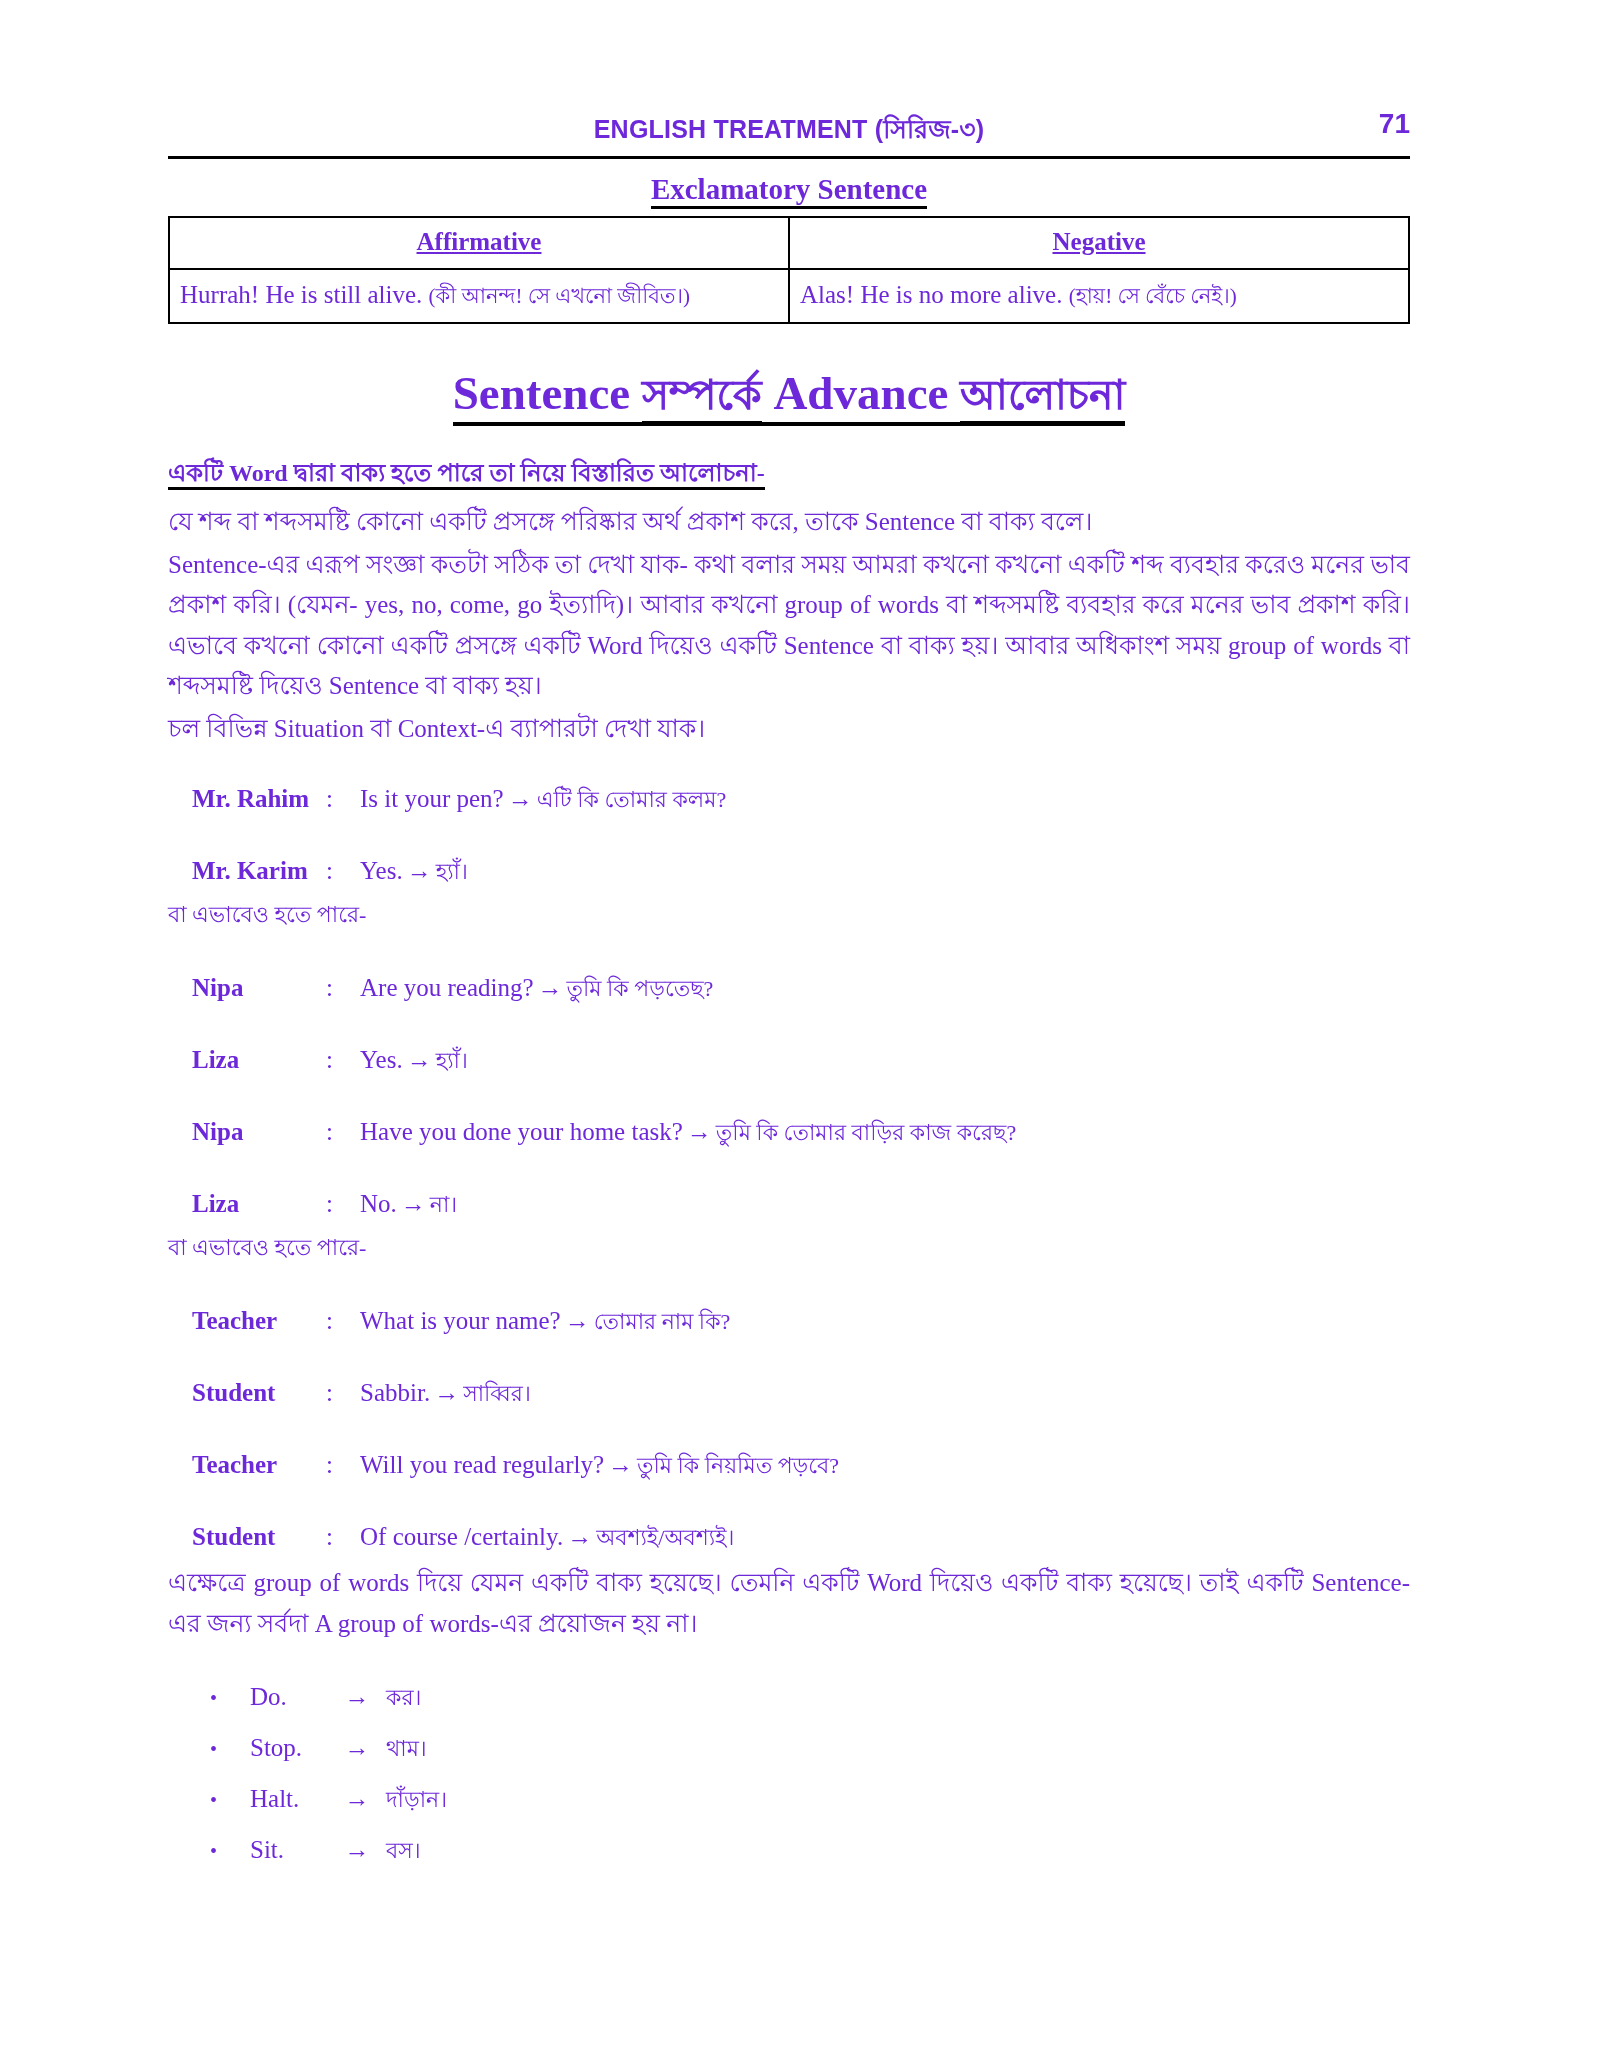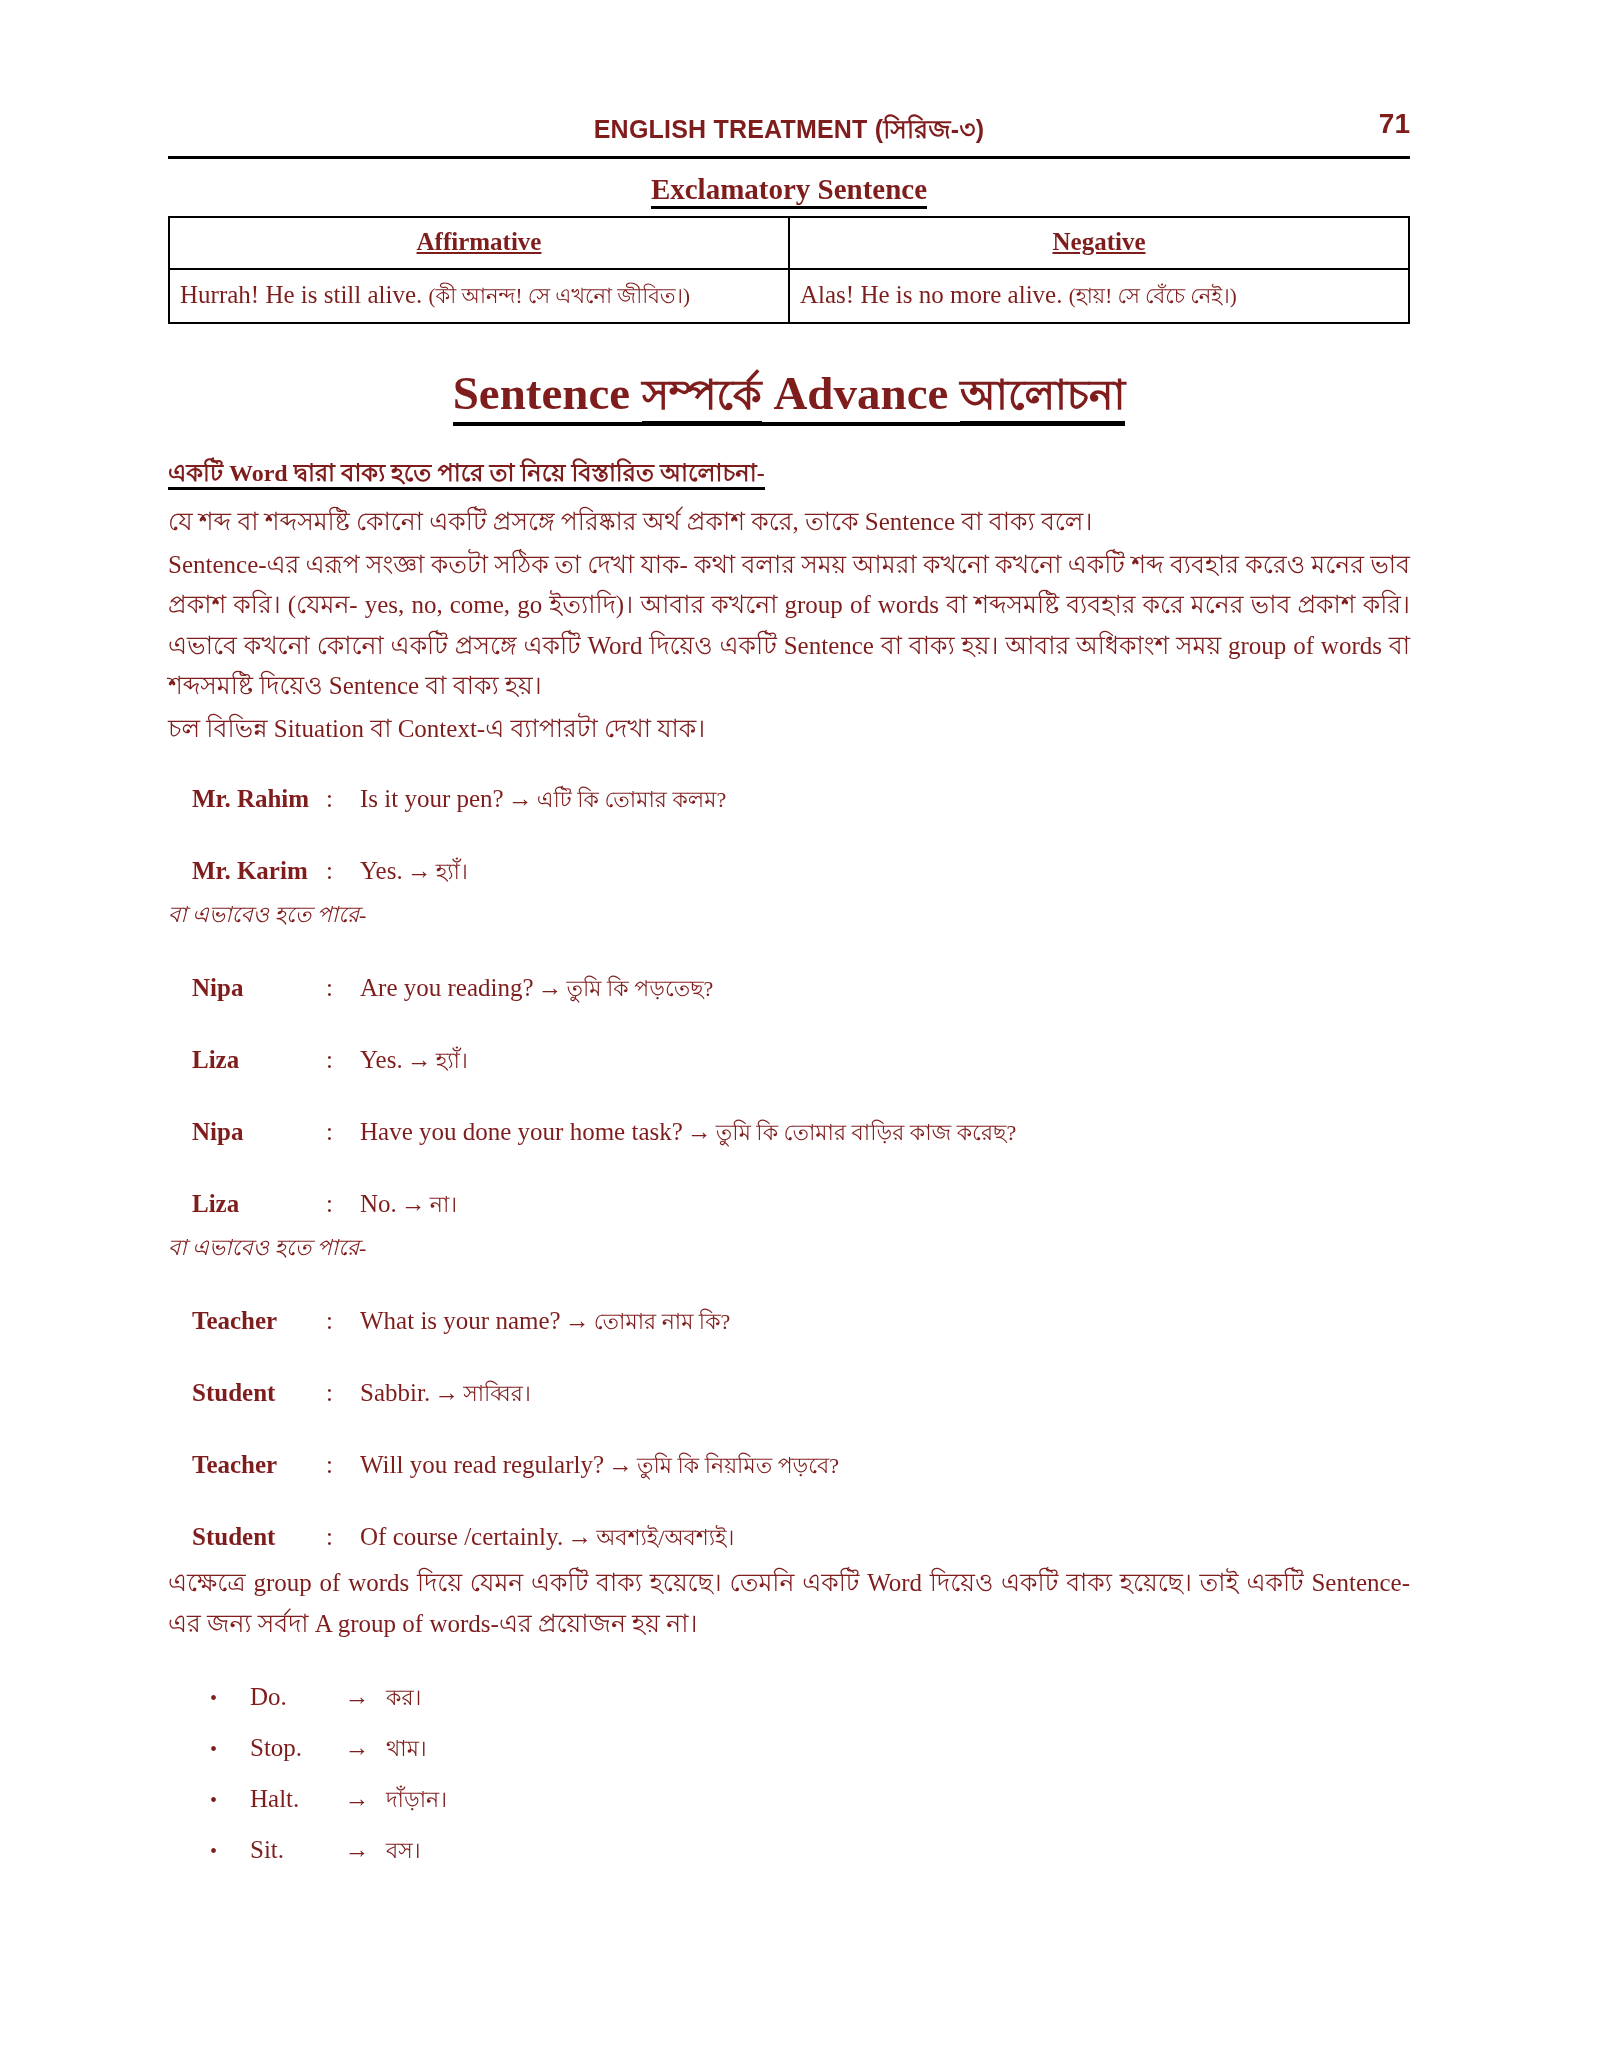--- a/index.html
+++ b/index.html
@@ -7,21 +7,21 @@
     padding: 0;
     background: #ffffff;
   }
   .page {
     position: relative;
     width: 1600px;
     height: 2071px;
     margin: 0 auto;
     background: #ffffff;
     font-family: "Liberation Serif", "DejaVu Serif", serif;
-    color: #7f1d1d;
+    color: #6d28d9;
     box-sizing: border-box;
     overflow: hidden;
   }
   .inner {
     position: absolute;
     left: 168px;
     top: 110px;
     width: 1242px;
   }
 
@@ -154,21 +154,20 @@
     font-size: 25px;
     line-height: 1.4;
     margin-top: 28px;
   }
   .dlg-text .bnp { font-size: 22px; }
   .arrow { padding: 0 4px; }
 
   .orline {
     font-size: 22px;
     margin: 2px 0 8px 0;
-    font-style: italic;
   }
 
   
   ul.bul {
     list-style: none;
     margin: 12px 0 0 0;
     padding: 0;
   }
   ul.bul li {
     display: flex;

